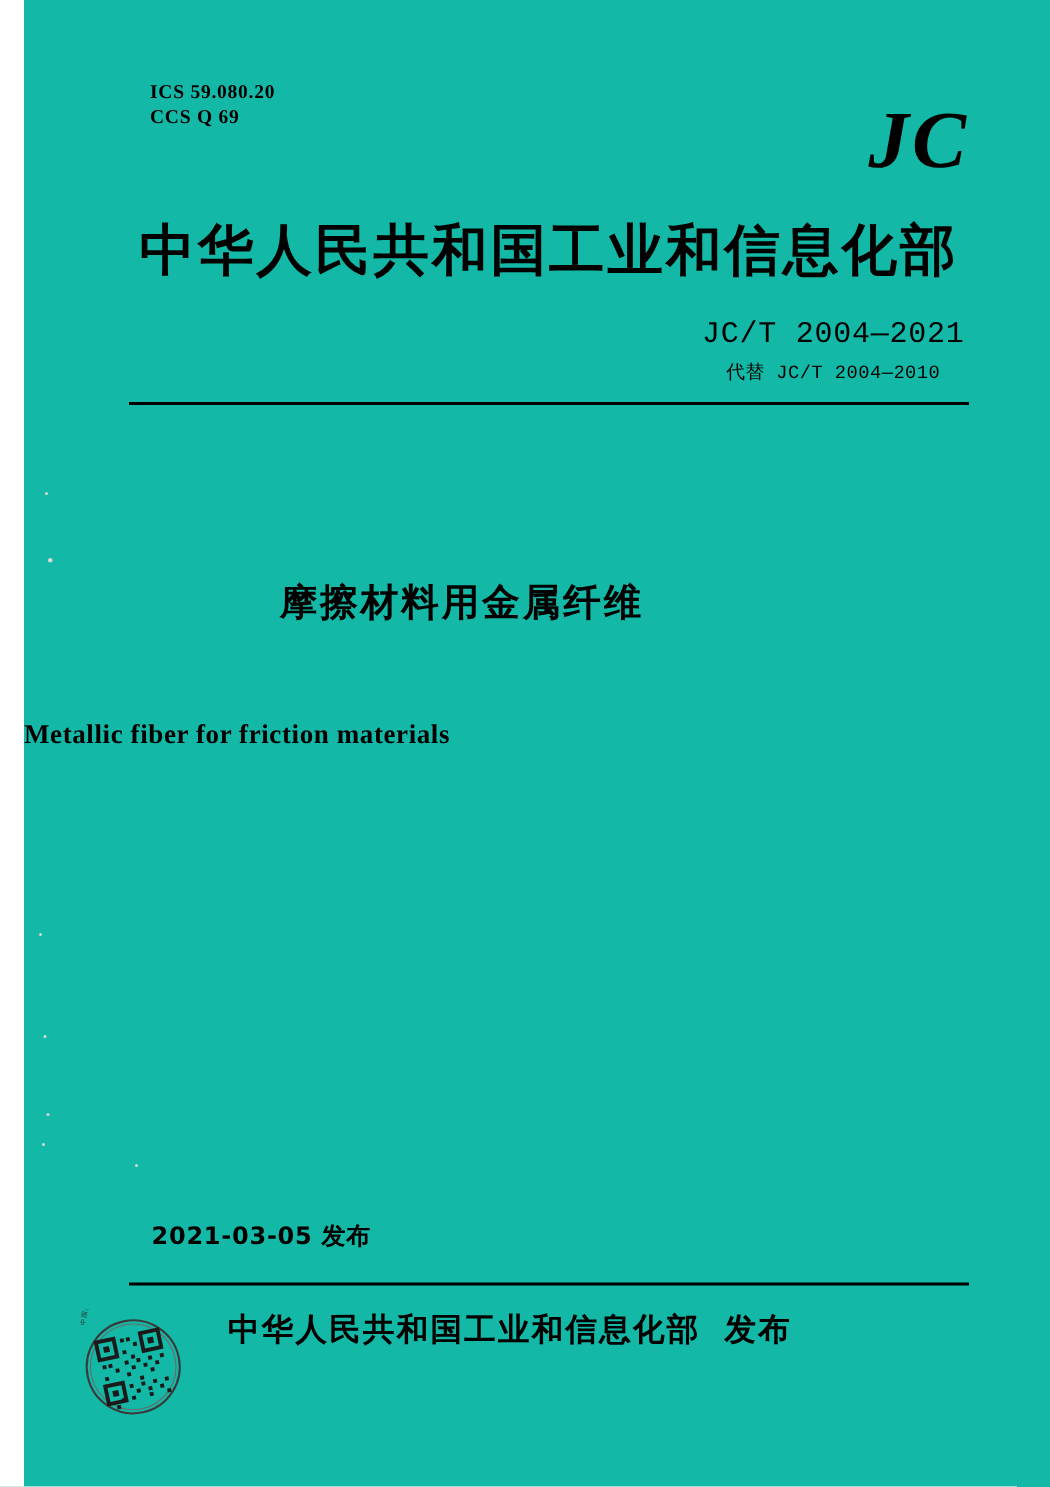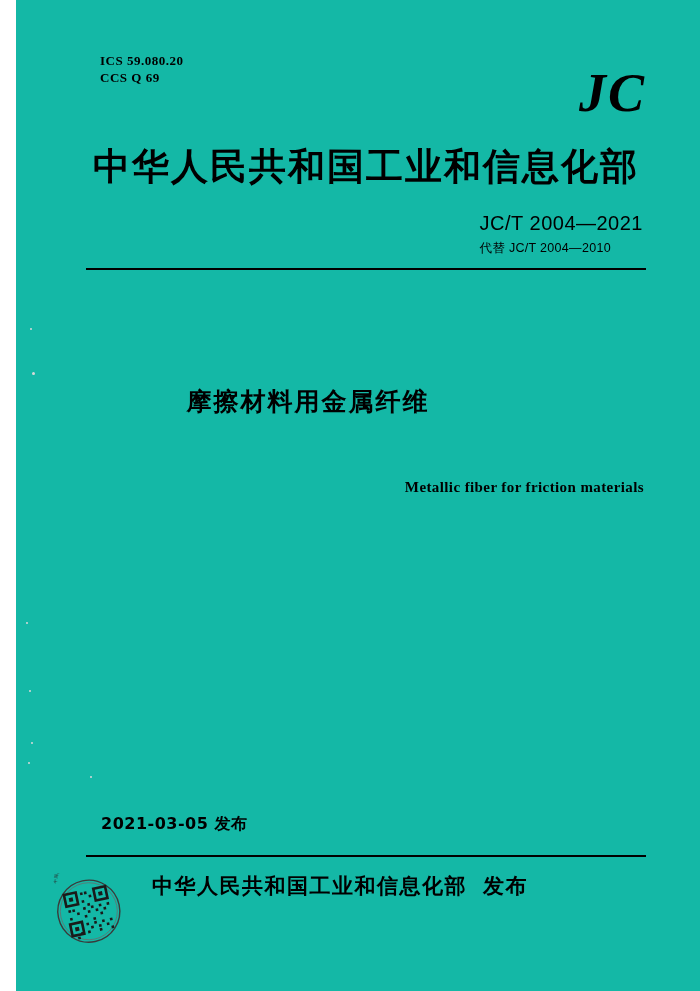--- a/index.html
+++ b/index.html
@@ -62,22 +62,22 @@
     font-size: 37px;
     letter-spacing: 2px;
     white-space: nowrap;
   }
 
   
   .std-number {
     position: absolute;
     right: 73px;
     top: 212px;
-    text-align: left;
-    font-family: Liberation Sans, sans-serif;
+    text-align: center;
+    font-family: Liberation Mono, monospace;
   }
   .std-number .num {
     font-size: 20px;
     letter-spacing: 0.5px;
     white-space: nowrap;
   }
   .std-number .replaces {
     margin-top: 5px;
     font-size: 12.5px;
     letter-spacing: 0.3px;
@@ -113,24 +113,24 @@
     font-weight: bold;
     font-size: 25px;
     letter-spacing: 2px;
     white-space: nowrap;
   }
   .doc-title-en {
     position: absolute;
     left: 0;
     top: 479px;
     width: 628px;
-    text-align: right;
+    text-align: left;
     font-family: "Liberation Serif", serif;
     font-weight: bold;
-    font-size: 15px;
+    font-size: 18px;
     letter-spacing: 0.4px;
     white-space: nowrap;
   }
 
   
   .date-issue {
     position: absolute;
     left: 85px;
     top: 814px;
     font-family: "DejaVu Sans", sans-serif;

